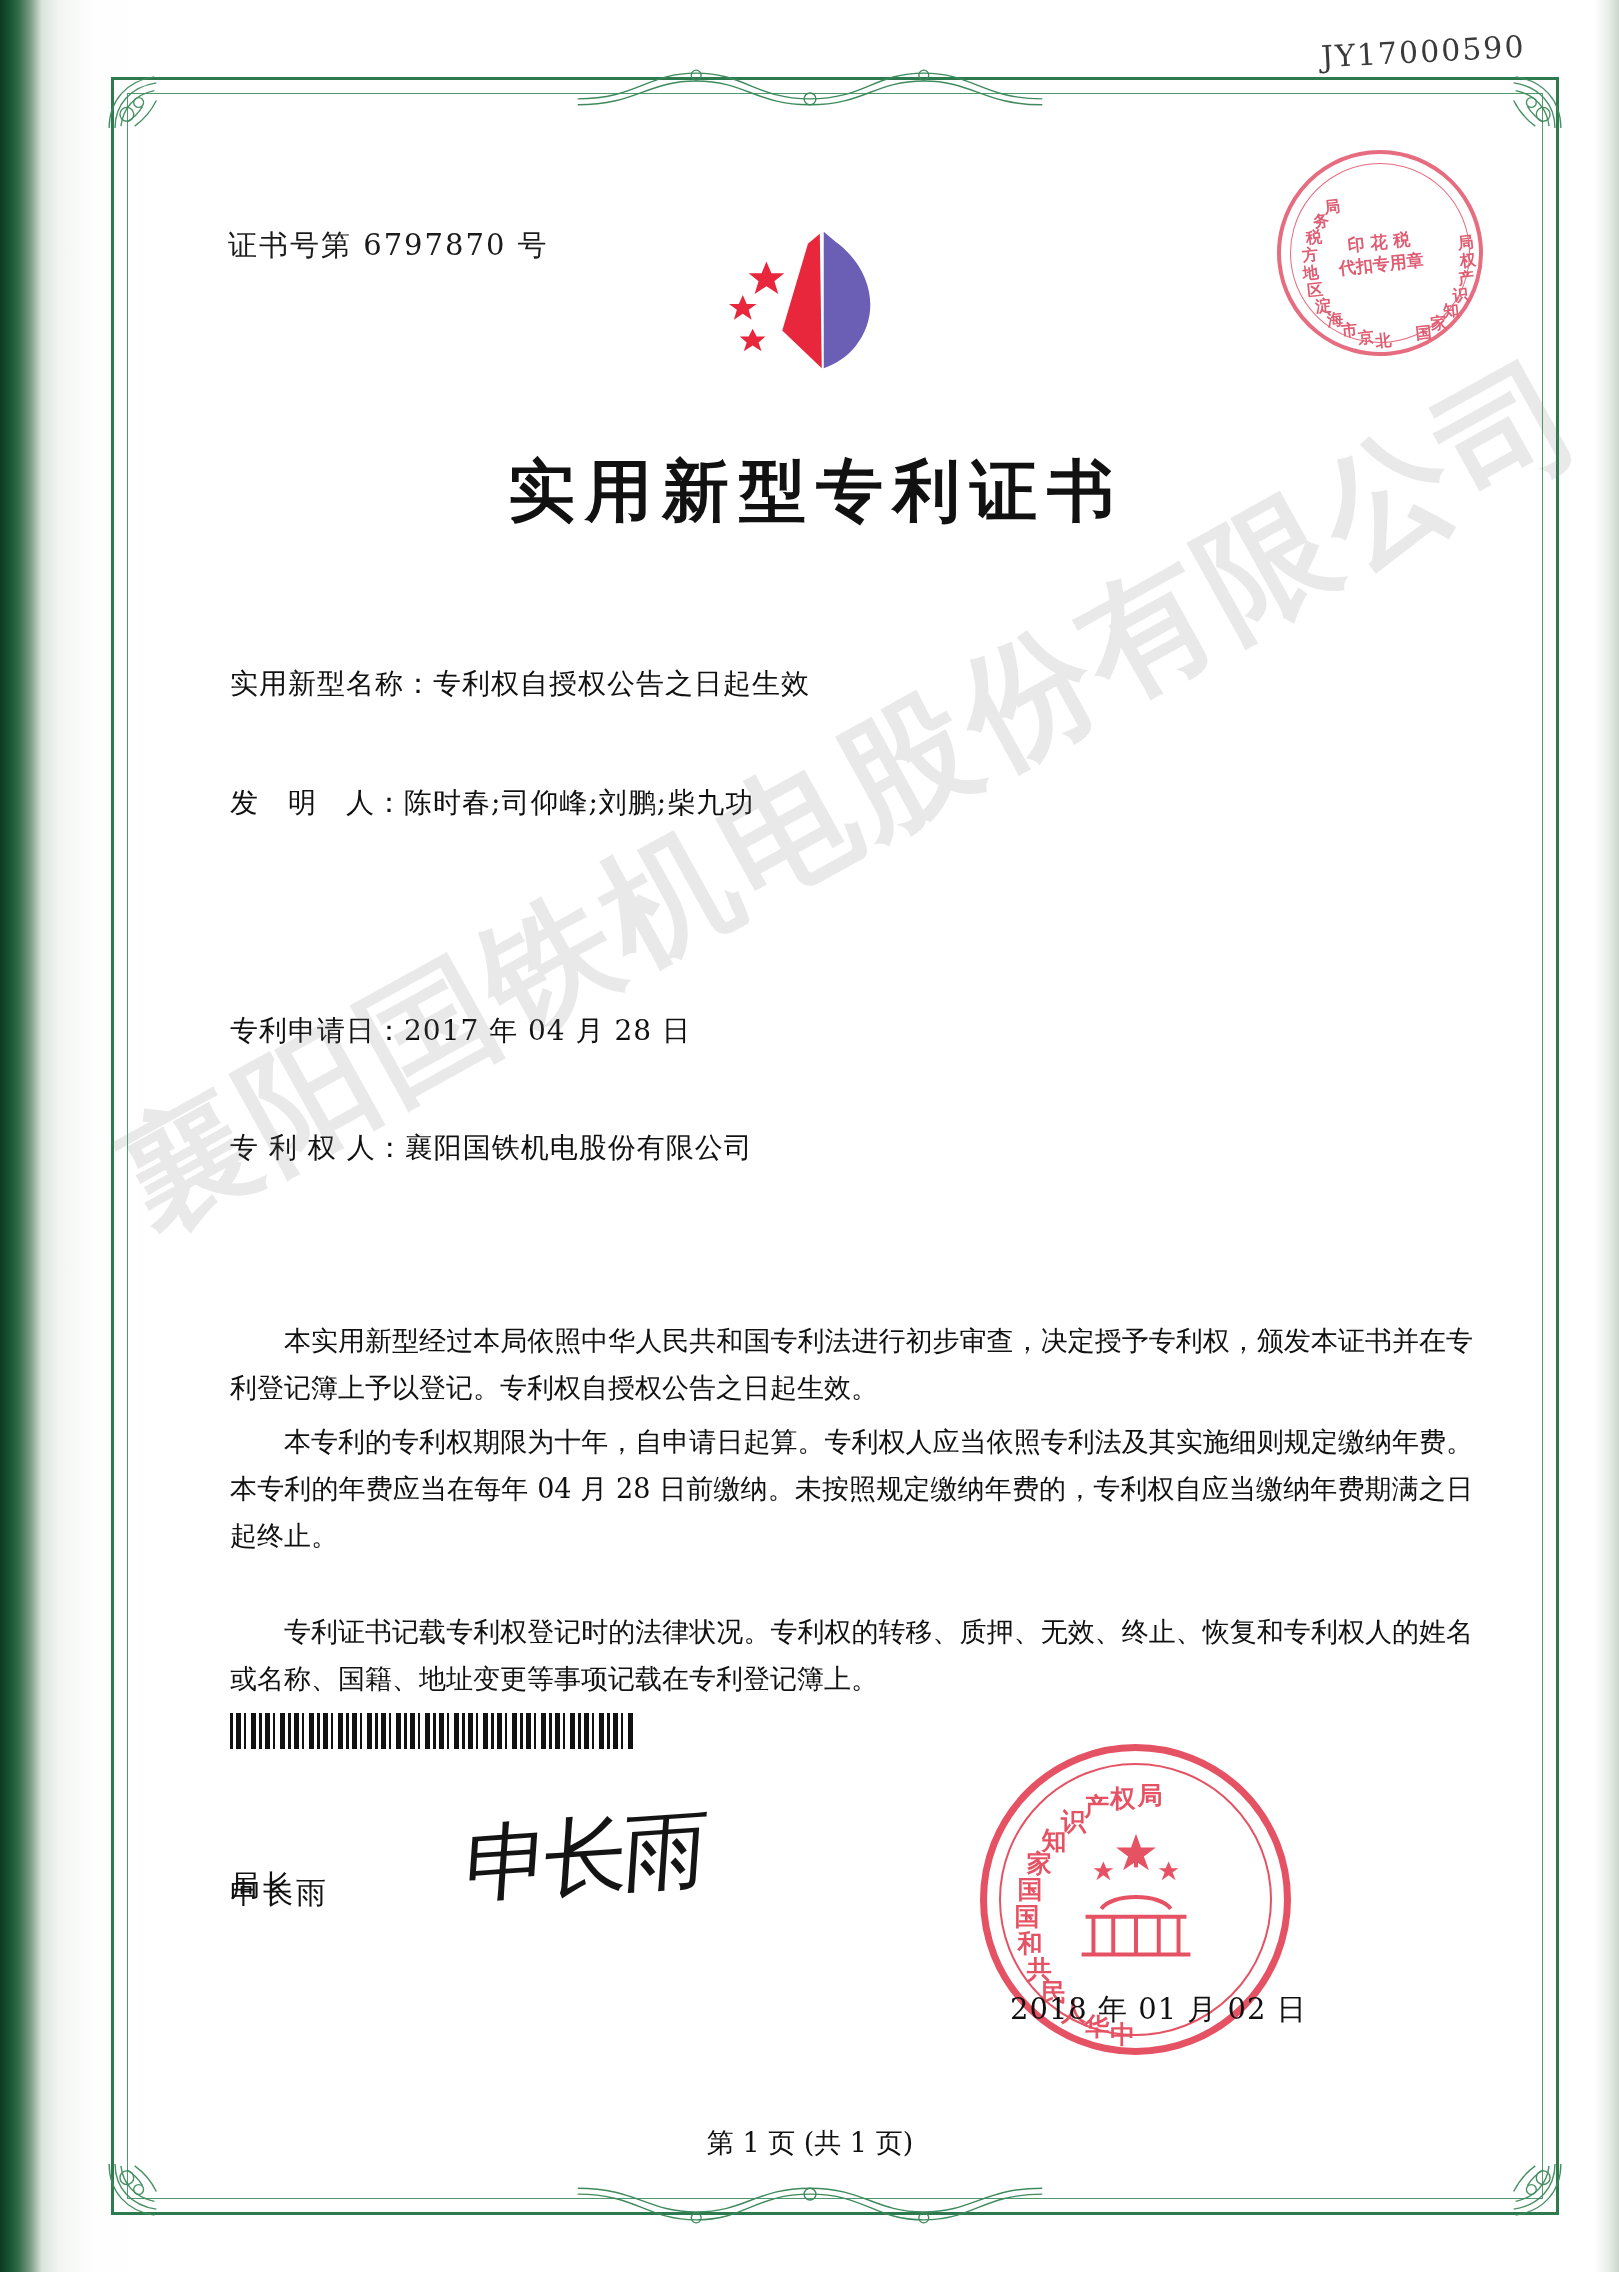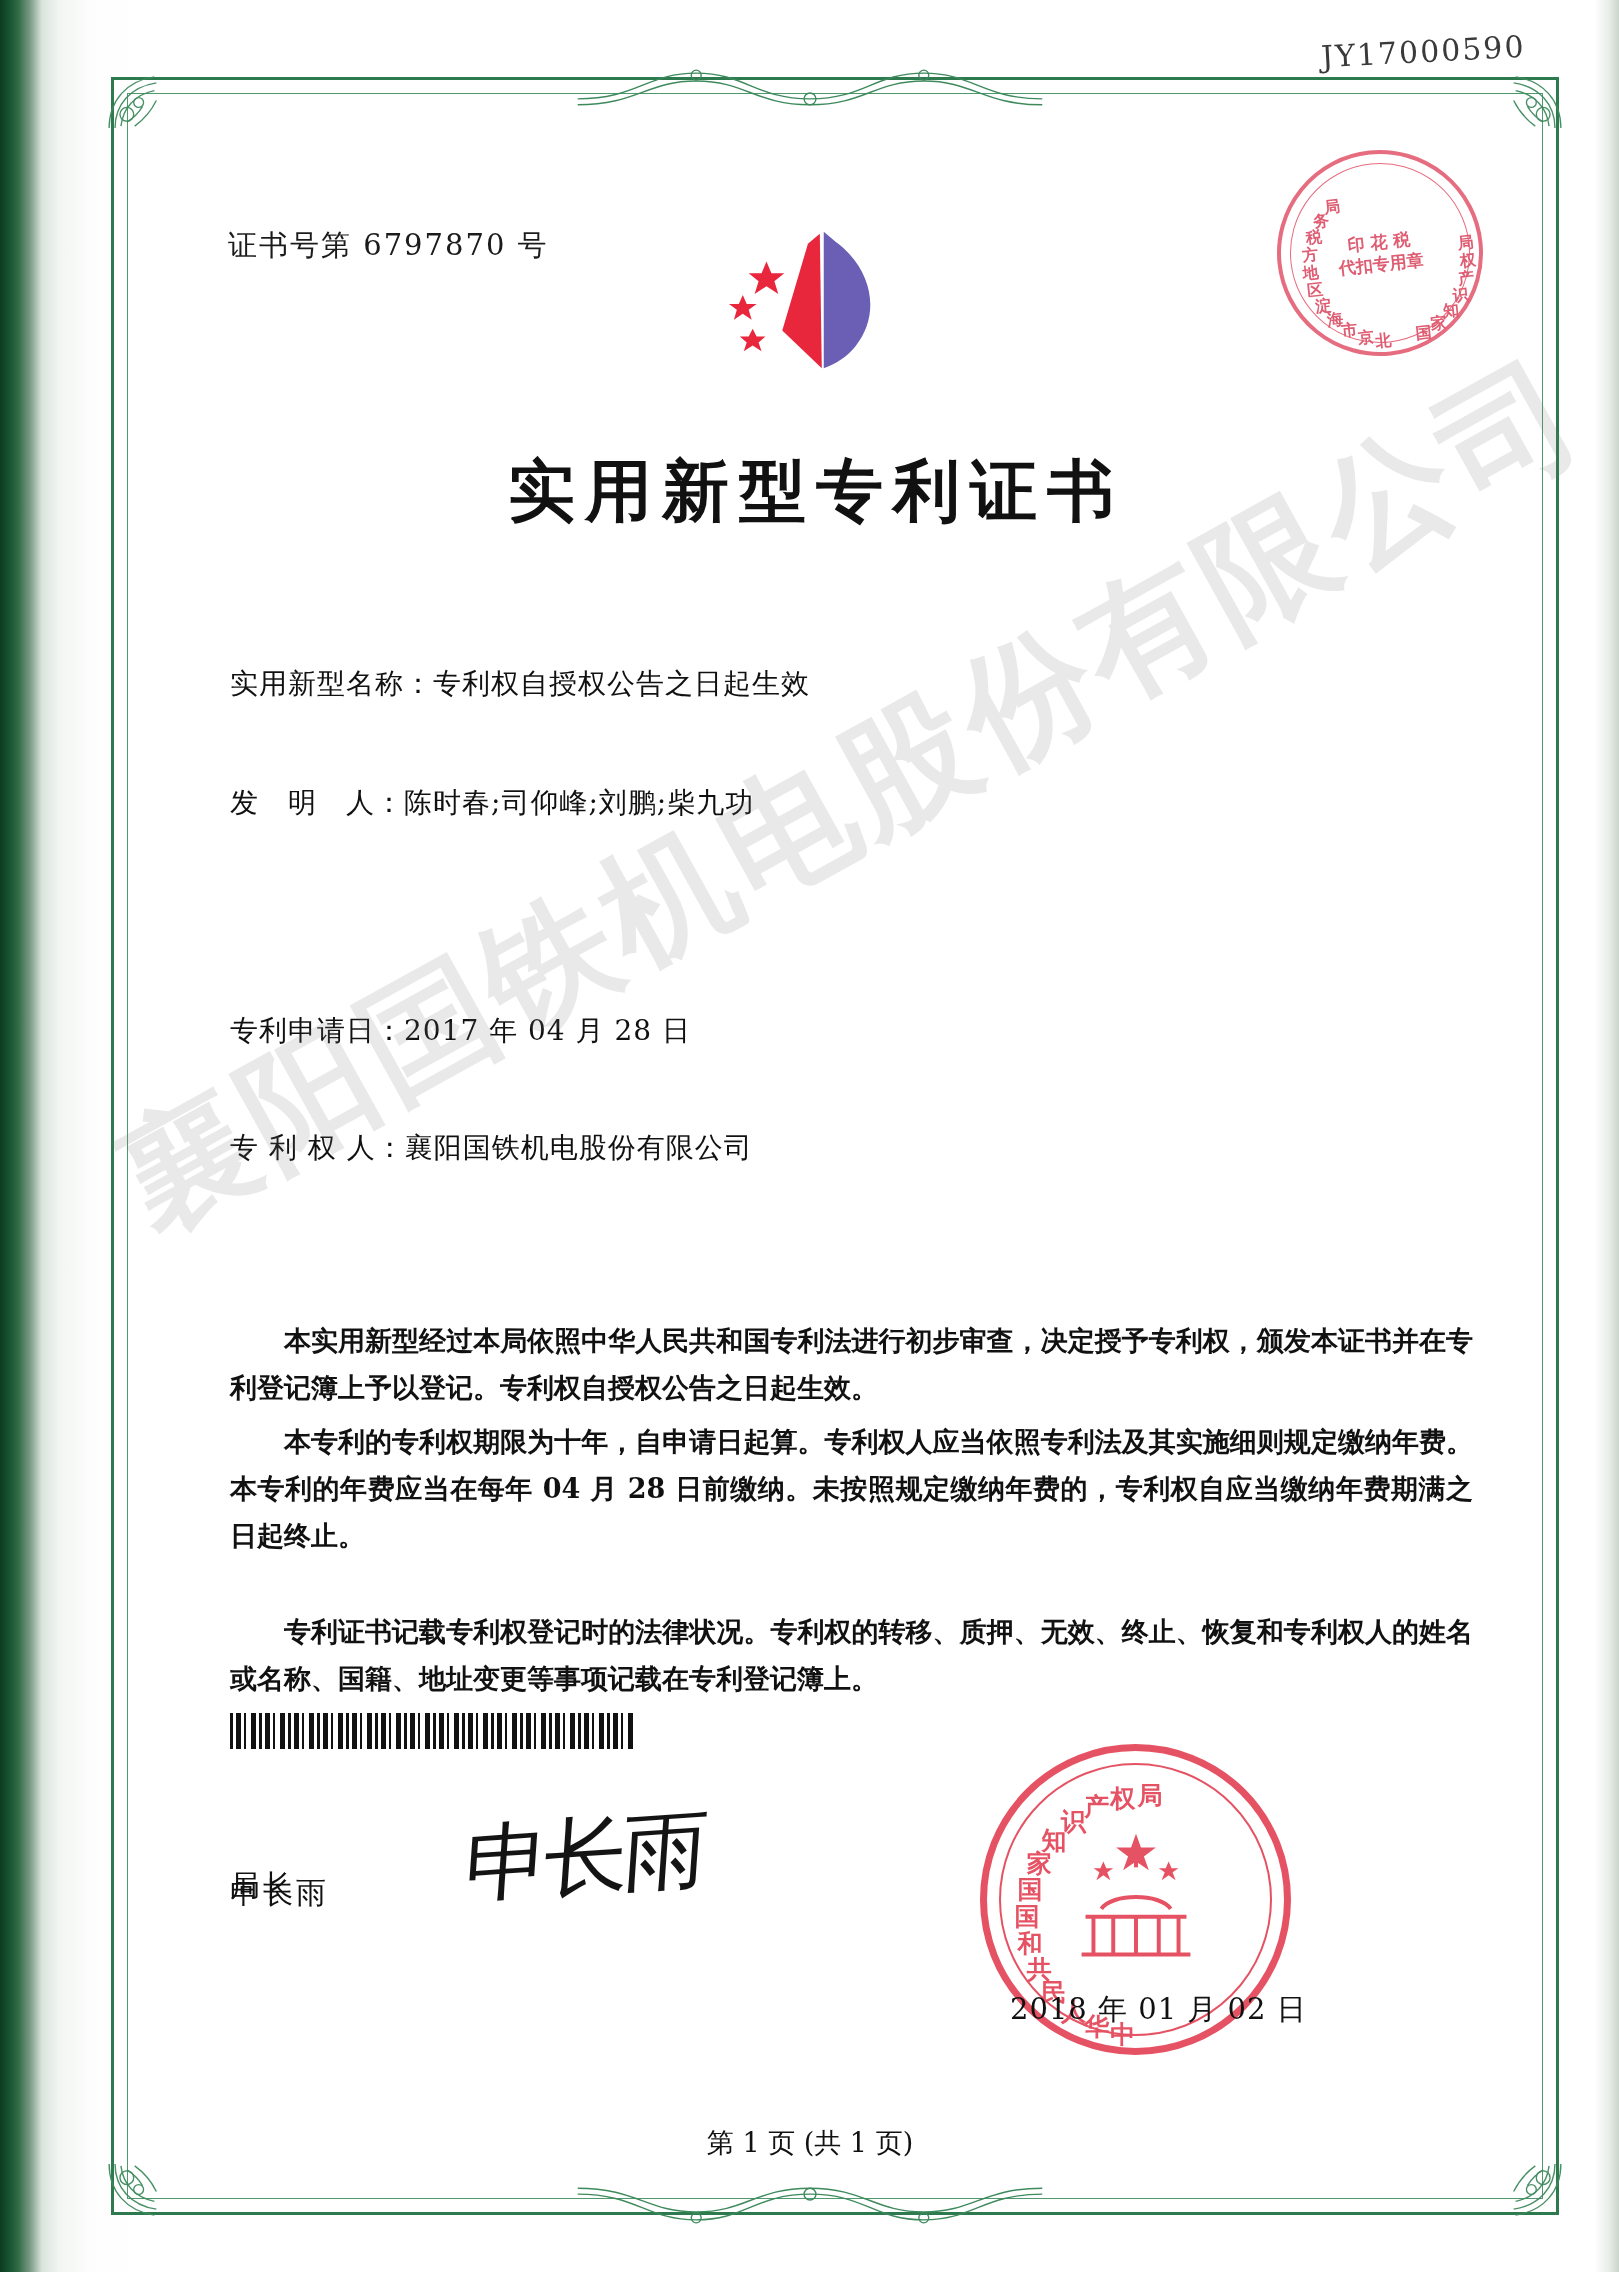--- a/index.html
+++ b/index.html
@@ -96,21 +96,21 @@
 
   .para{
     position:absolute;left:230px;right:147px;
     font-size:27px;line-height:47px;color:#111;
     text-align:justify;
     font-family:"DejaVu Serif", serif;
   }
   .p1{top:1317px;}
   .p2{top:1418px;}
   .p3{top:1608px;}
-  .indent{display:block;text-indent:2em;font-weight:bold;}
+  .indent{display:block;text-indent:2em;}
 
   
   .barcode{
     position:absolute;left:230px;top:1713px;width:406px;height:36px;
     background:
       repeating-linear-gradient(90deg,
         #111 0px,#111 3px, #fff 3px,#fff 6px,
         #111 6px,#111 11px, #fff 11px,#fff 14px,
         #111 14px,#111 16px, #fff 16px,#fff 21px,
         #111 21px,#111 26px, #fff 26px,#fff 29px);

